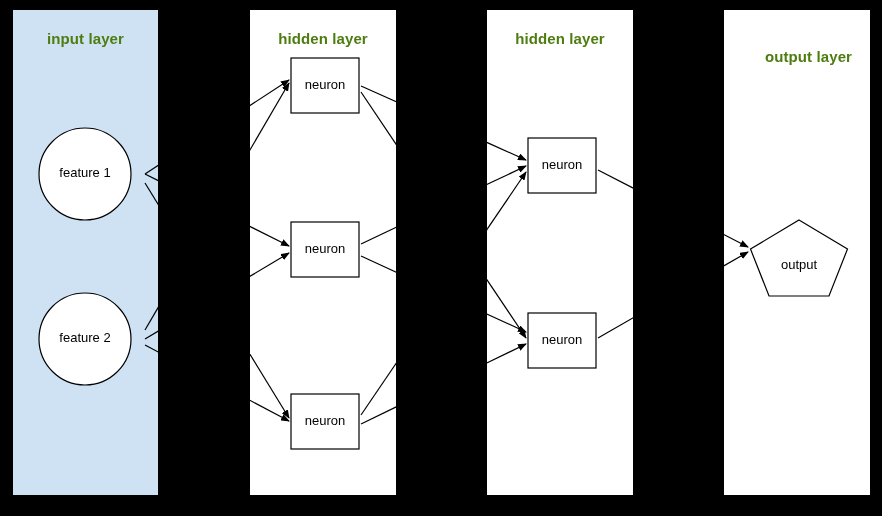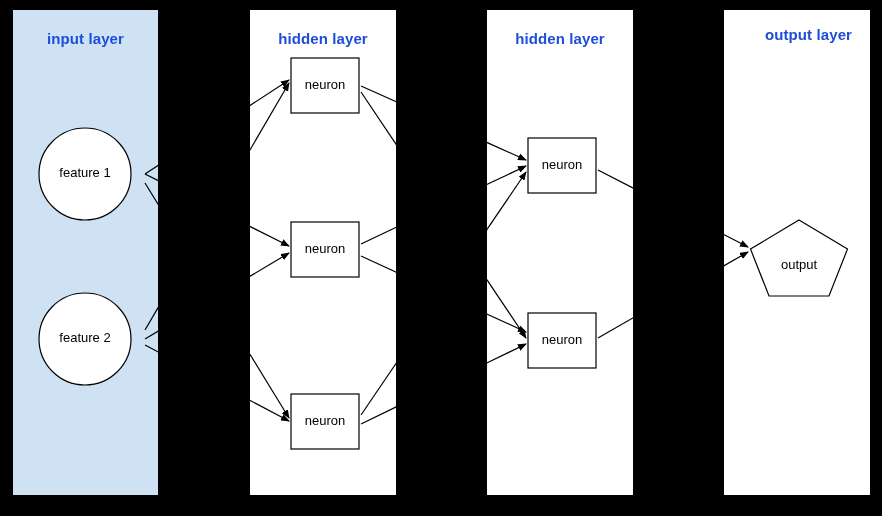--- a/index.html
+++ b/index.html
@@ -19,21 +19,21 @@
     position: absolute;
     overflow: hidden;
   }
   .panel-title {
     position: absolute;
     left: 0;
     right: 0;
     text-align: center;
     font-weight: bold;
     font-size: 15px;
-    color: #1d4ed8;
+    color: #4d7c0f;
     letter-spacing: 0.1px;
   }
   .panel-svg {
     position: absolute;
     left: 0;
     top: 0;
   }
   .node-label {
     font-family: "Liberation Sans", sans-serif;
     font-size: 13px;
@@ -164,15 +164,15 @@
           <line x1="361" y1="415" x2="526" y2="172" stroke="#000000" stroke-width="1.2" marker-end="url(#arrow-3)"></line>
           <line x1="361" y1="424" x2="526" y2="344" stroke="#000000" stroke-width="1.2" marker-end="url(#arrow-3)"></line>
           <line x1="598" y1="170" x2="748" y2="247" stroke="#000000" stroke-width="1.2" marker-end="url(#arrow-3)"></line>
           <line x1="598" y1="338" x2="748" y2="252" stroke="#000000" stroke-width="1.2" marker-end="url(#arrow-3)"></line>
         </g>
         <g>
           <polygon points="799.00,220.00 847.50,249.02 828.98,295.98 769.02,295.98 750.50,249.02" fill="#ffffff" stroke="#000000" stroke-width="1.2"></polygon>
           <text x="799" y="266" text-anchor="middle" dominant-baseline="middle" font-size="13" fill="#000000" class="node-label">output</text>
         </g>
       </svg>
-      <div class="panel-title" style="top: 16px; margin-left: 23px;">output layer</div>
+      <div class="panel-title" style="top: 38px; margin-left: 23px;">output layer</div>
     </div>
   </div>
 
 </body></html>

